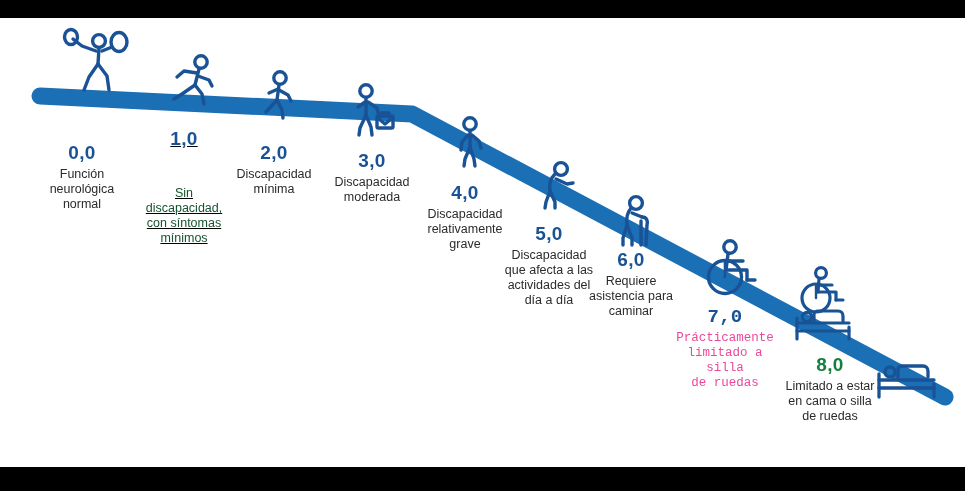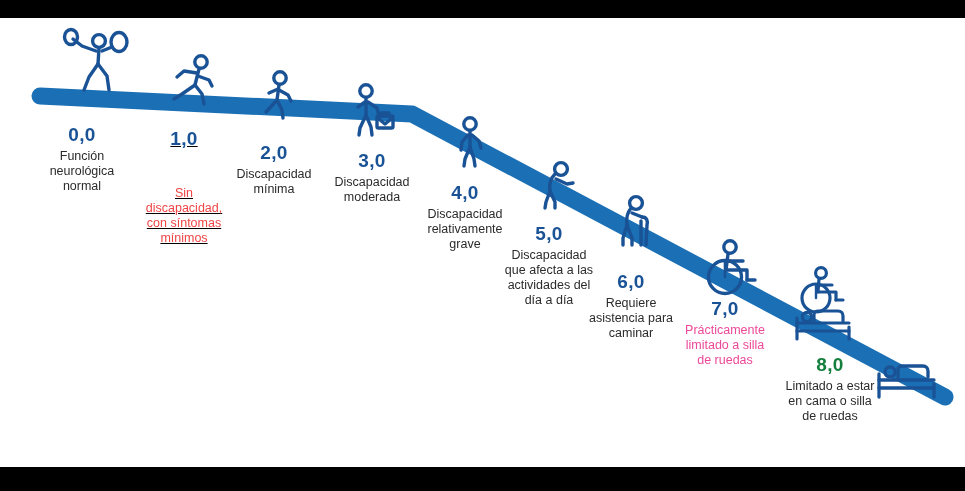--- a/index.html
+++ b/index.html
@@ -223,28 +223,28 @@
           <path d="M6 18 L6 41" stroke="#1a5296"></path>
           <path d="M6 24 L61 24" stroke="#1a5296"></path>
           <path d="M6 32 L61 32" stroke="#1a5296"></path>
           <path d="M61 28 L61 41" stroke="#1a5296"></path>
           <circle cx="17" cy="16" r="5" stroke="#1a5296"></circle>
           <path d="M25 21 L25 13 C25 11, 27 10, 29 10 L50 10 C53 10, 55 12, 55 15 L55 21" stroke="#1a5296"></path>
         </g>
       </svg>
     </div>
 
-    <div class="step-label" style="left:36px; top:106px; width:92px;">
+    <div class="step-label" style="left:36px; top:124px; width:92px;">
       <div class="step-value" style="color: rgb(26, 82, 150);">0,0</div>
       <div class="step-desc" style="color: rgb(43, 43, 43);">Función<br>neurológica<br>normal</div>
     </div>
 
     <div class="step-label" style="left:134px; top:110px; width:100px;text-decoration:underline;">
       <div class="step-value" style="color: rgb(26, 82, 150);">1,0</div>
-      <div class="step-desc" style="color: #ef4444; margin-top: 36px;">Sin<br>discapacidad,<br>con síntomas<br>mínimos</div>
+      <div class="step-desc" style="color: #14532d; margin-top: 36px;">Sin<br>discapacidad,<br>con síntomas<br>mínimos</div>
     </div>
 
     <div class="step-label" style="left:222px; top:124px; width:104px;">
       <div class="step-value" style="color: rgb(26, 82, 150);">2,0</div>
       <div class="step-desc" style="color: rgb(43, 43, 43);">Discapacidad<br>mínima</div>
     </div>
 
     <div class="step-label" style="left:320px; top:132px; width:104px;">
       <div class="step-value" style="color: rgb(26, 82, 150);">3,0</div>
       <div class="step-desc" style="color: rgb(43, 43, 43);">Discapacidad<br>moderada</div>
@@ -253,26 +253,26 @@
     <div class="step-label" style="left:413px; top:164px; width:104px;">
       <div class="step-value" style="color: rgb(26, 82, 150);">4,0</div>
       <div class="step-desc" style="color: rgb(43, 43, 43);">Discapacidad<br>relativamente<br>grave</div>
     </div>
 
     <div class="step-label" style="left:491px; top:205px; width:116px;">
       <div class="step-value" style="color: rgb(26, 82, 150);">5,0</div>
       <div class="step-desc" style="color: rgb(43, 43, 43);">Discapacidad<br>que afecta a las<br>actividades del<br>día a día</div>
     </div>
 
-    <div class="step-label" style="left:578px; top:253px; width:106px;">
+    <div class="step-label" style="left:578px; top:231px; width:106px;">
       <div class="step-value" style="color: rgb(26, 82, 150);">6,0</div>
       <div class="step-desc" style="color: rgb(43, 43, 43);">Requiere<br>asistencia para<br>caminar</div>
     </div>
 
-    <div class="step-label" style="left:672px; top:280px; width:106px;">
+    <div class="step-label" style="left:672px; top:288px; width:106px;font-family:Liberation Mono, monospace;">
       <div class="step-value" style="color: rgb(26, 82, 150);">7,0</div>
       <div class="step-desc" style="color: #ec4899;">Prácticamente<br>limitado a silla<br>de ruedas</div>
     </div>
 
     <div class="step-label" style="left:774px; top:336px; width:112px;">
       <div class="step-value" style="color: #15803d;">8,0</div>
       <div class="step-desc" style="color: rgb(43, 43, 43);">Limitado a estar<br>en cama o silla<br>de ruedas</div>
     </div>
 
 

